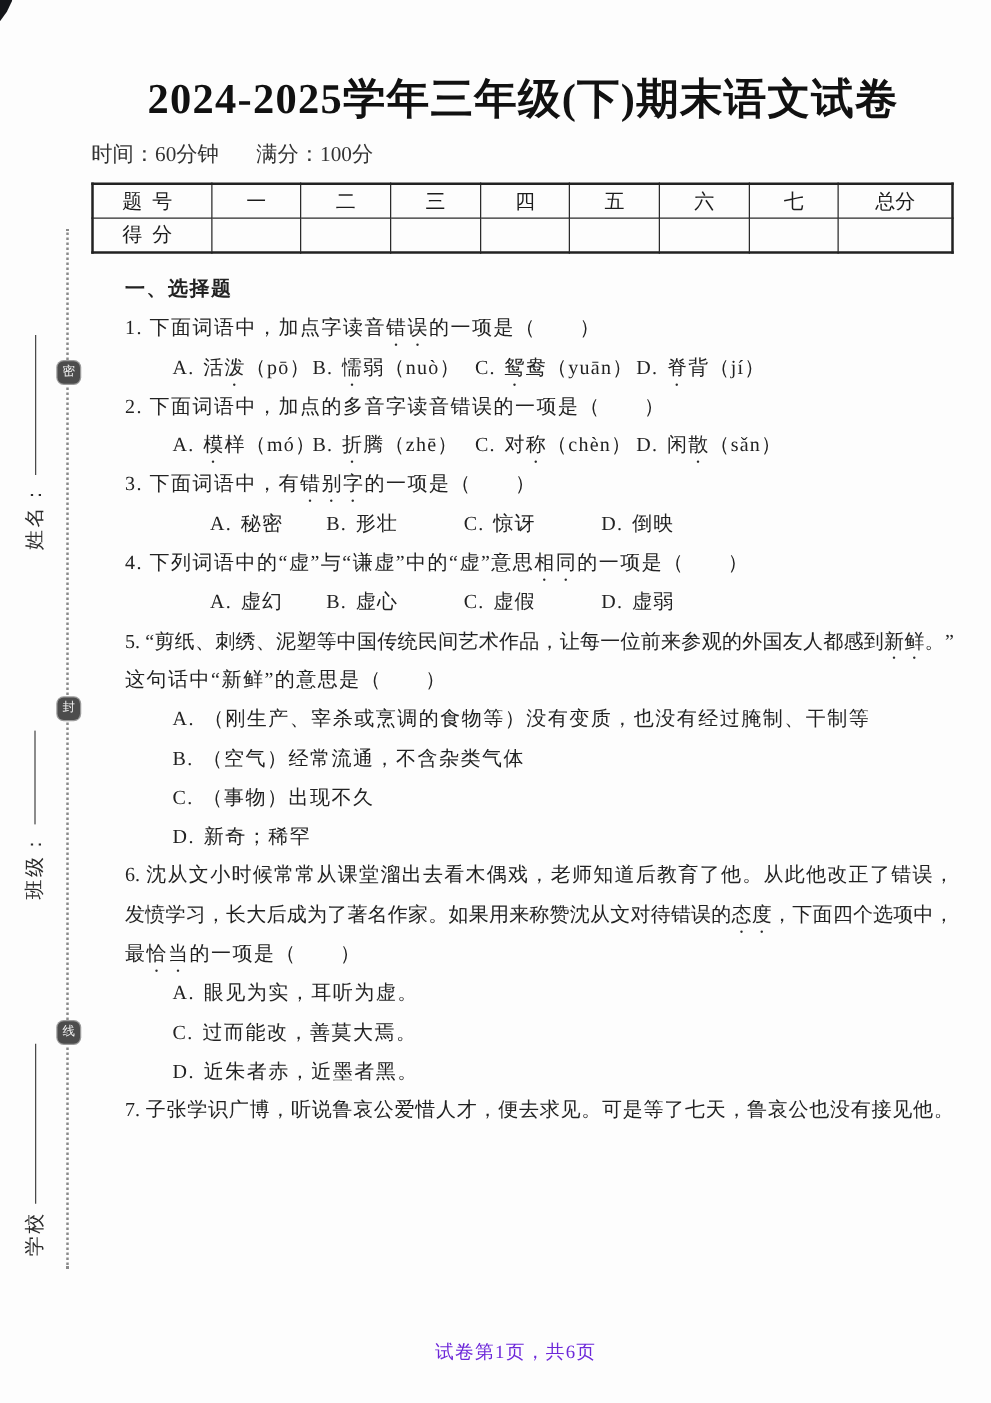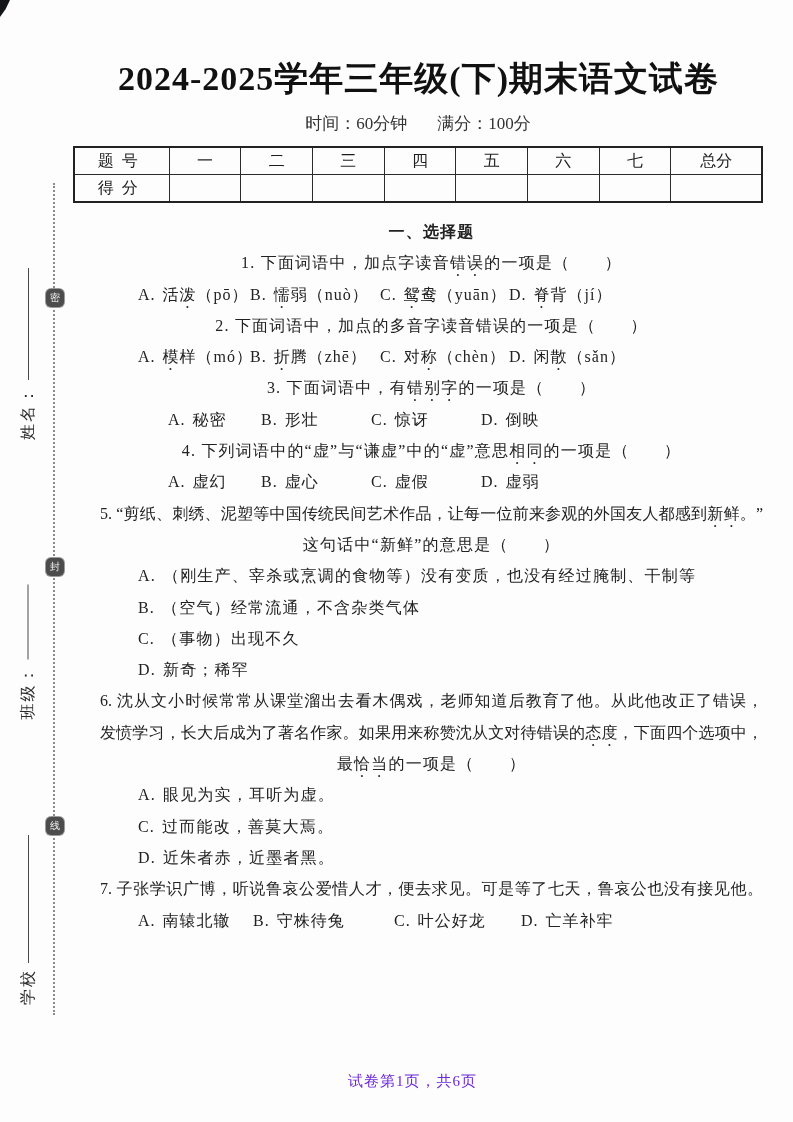--- a/index.html
+++ b/index.html
@@ -19,33 +19,33 @@
     box-shadow:0 0 0 1px #9b9b9b;}
   .seal-label{position:absolute;display:flex;align-items:center;height:22px;
     transform:rotate(-90deg);font-size:16px;color:#2a2a2a;letter-spacing:2px;white-space:nowrap;}
   .seal-label .rule{flex:1 1 auto;border-top:1.6px solid #4a4a4a;margin-left:6px;}
   .seal-name{width:172px;left:-58px;top:343px;}
   .seal-class{width:135px;left:-40px;top:641px;}
   .seal-school{width:170px;left:-57px;top:909px;}
   
   .page-title{position:absolute;left:73px;top:56px;width:691px;text-align:center;
     font-size:34px;font-weight:bold;letter-spacing:1px;color:#111;}
-  .exam-meta{position:absolute;left:73px;top:112px;width:690px;text-align:center;
+  .exam-meta{position:absolute;left:73px;top:112px;width:690px;text-align:left;
     font-size:17px;color:#333;}
   .exam-meta .gap{display:inline-block;width:30px;}
   
   .score-table{position:absolute;left:73px;top:146px;border-collapse:collapse;
     table-layout:fixed;width:690px;}
   .score-table td{border:1px solid #2b2b2b;height:26px;text-align:center;
     font-size:16px;color:#1c1c1c;padding:0;}
   .score-table{border:2px solid #222;padding-left:44px;}
   .score-table .lbl{letter-spacing:8px;}
   
   .content{position:absolute;left:100px;top:216px;width:663px;font-size:16px;color:#222;}
-  .line{height:31.3px;line-height:31.3px;letter-spacing:1.2px;white-space:nowrap;text-align:center;}
+  .line{height:31.3px;line-height:31.3px;letter-spacing:1.2px;white-space:nowrap;}
   .line.fill{letter-spacing:0;white-space:normal;text-align:justify;text-align-last:justify;}
   .section-title{font-weight:bold;}
   .opt-label{margin-right:7px;}
   .opts{height:31.3px;line-height:31.3px;white-space:nowrap;}
   .opts .opt{display:inline-block;letter-spacing:1px;}
   .opts.wide{padding-left:38px;}
   .opts.wide .opt:nth-child(1){width:112px;}
   .opts.wide .opt:nth-child(2){width:130px;}
   .opts.wide .opt:nth-child(3){width:129px;}
   .opts.narrow{padding-left:32px;}
@@ -161,19 +161,16 @@
   <div class="opt-line"><span class="opt-label">D.</span><span><span>新奇；稀罕</span></span></div>
 
   <div class="line fill"><span>6. 沈从文小时候常常从课堂溜出去看木偶戏，老师知道后教育了他。从此他改正了错误，</span></div>
   <div class="line fill"><span>发愤学习，长大后成为了著名作家。如果用来称赞沈从文对待错误的</span><span class="em">态度</span><span>，下面四个选项中，</span></div>
   <div class="line"><span>最</span><span class="em">恰当</span><span>的一项是（　　）</span></div>
   <div class="opt-line"><span class="opt-label">A.</span><span><span>眼见为实，耳听为虚。</span></span></div>
   <div class="opt-line"><span class="opt-label">C.</span><span><span>过而能改，善莫大焉。</span></span></div>
   <div class="opt-line"><span class="opt-label">D.</span><span><span>近朱者赤，近墨者黑。</span></span></div>
 
   <div class="line fill"><span>7. 子张学识广博，听说鲁哀公爱惜人才，便去求见。可是等了七天，鲁哀公也没有接见他。</span></div>
-  <div class="opts q7">
-    <span class="opt"><span class="opt-label">A.</span><span><span>南辕北辙</span></span></span><span class="opt"><span class="opt-label">B.</span><span><span>守株待兔</span></span></span><span class="opt"><span class="opt-label">C.</span><span><span>叶公好龙</span></span></span><span class="opt"><span class="opt-label">D.</span><span><span>亡羊补牢</span></span></span>
-  </div>
 
 </div>
 
 <div class="page-footer">试卷第1页，共6页</div>
 
 </body></html>

